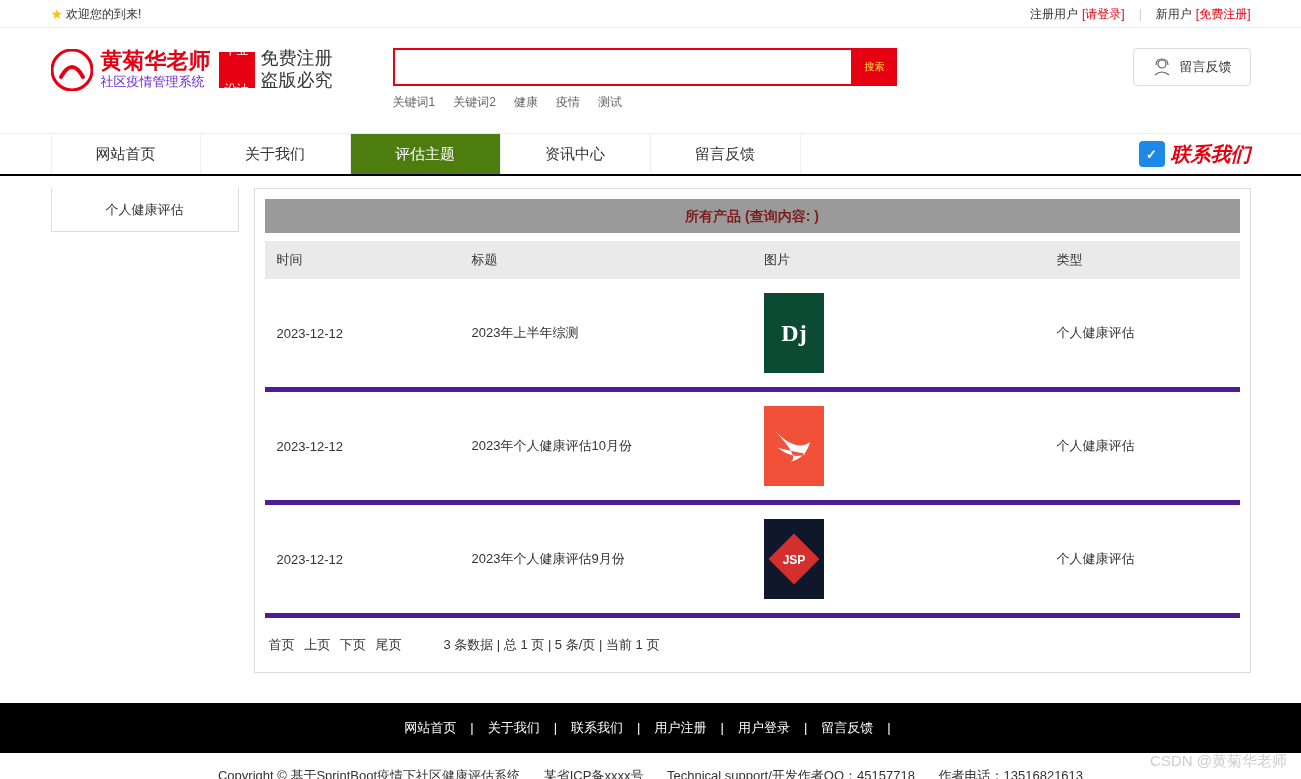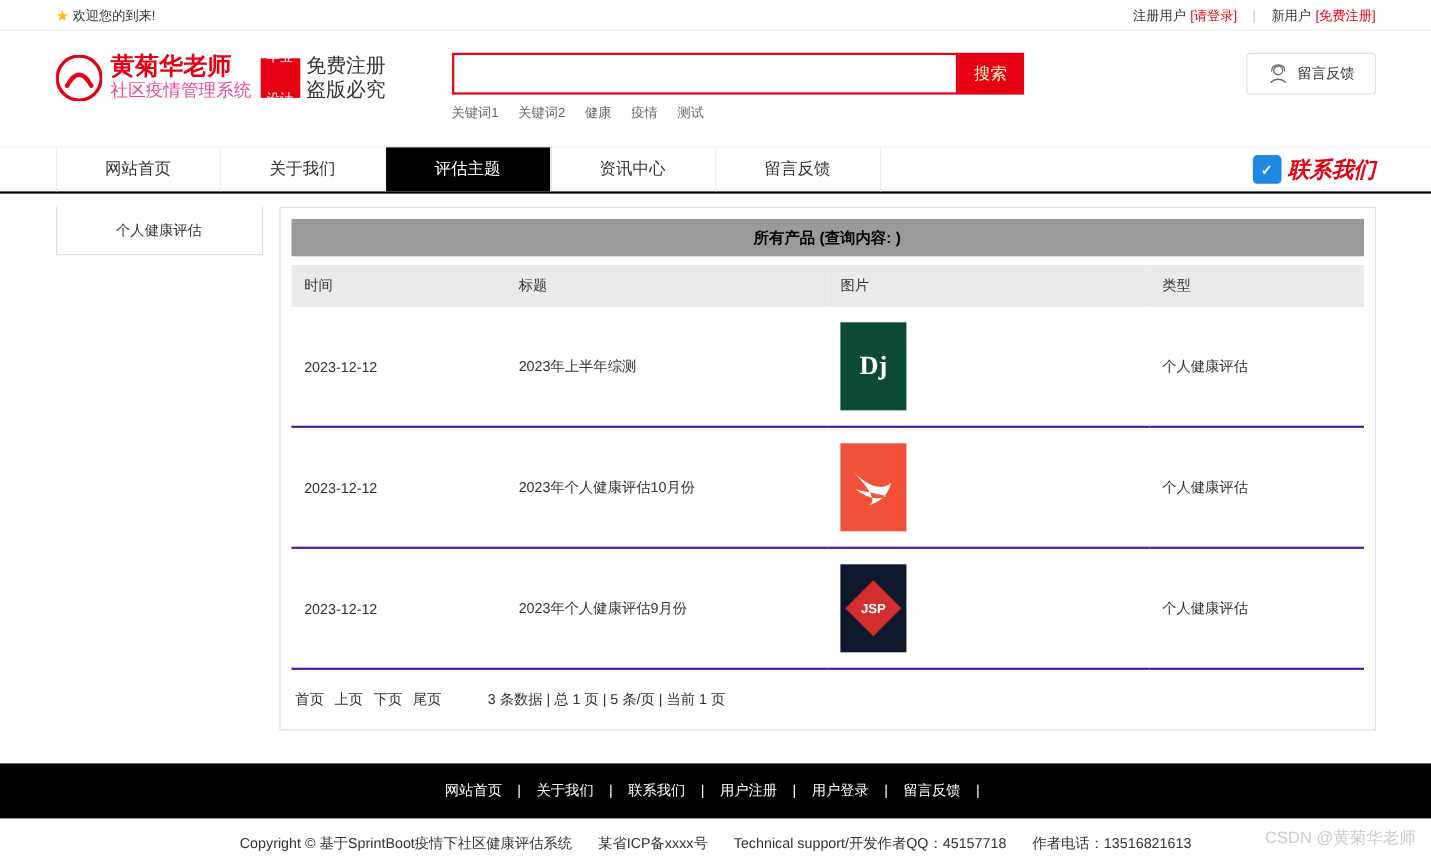--- a/index.html
+++ b/index.html
@@ -15,56 +15,56 @@
 .topbar .red { color: #e60012; }
 .topbar .sep { color: #ccc; margin: 0 10px; }
 
 
 .header { padding: 20px 0 10px; }
 .header .container { display: flex; align-items: flex-start; }
 .logo-area { display: flex; align-items: center; }
 .logo-icon { width: 42px; height: 42px; }
 .logo-text { margin-left: 8px; }
 .logo-title { font-size: 22px; font-weight: bold; color: #e60012; line-height: 1.1; }
-.logo-sub { font-size: 16px; color: #ec4899; }
+.logo-sub { font-size: 13px; color: #6d28d9; }
 .badge-box { margin-left: 8px; display: flex; align-items: center; }
 .badge-red { background: #e60012; color: #fff; width: 36px; height: 36px; display: flex; flex-direction: column; align-items: center; justify-content: center; font-size: 12px; line-height: 1.2; gap: 24px; }
 .badge-text { margin-left: 6px; font-family: "KaiTi", serif; font-size: 18px; line-height: 1.2; color: #333; }
 
 .search-area { margin-left: 60px; flex: 1; }
 .search-box { display: flex; }
 .search-input { width: 460px; height: 38px; border: 2px solid #e60012; padding: 0 8px; font-size: 14px; outline: none; }
-.search-btn { width: 60px; height: 38px; background: #e60012; color: #fef9c3; border: none; font-size: 15px; cursor: pointer; }
+.search-btn { width: 44px; height: 38px; background: #e60012; color: #fde047; border: none; font-size: 10px; cursor: pointer; }
 .keywords { margin-top: 8px; font-size: 12px; color: #666; }
 .keywords span { margin-right: 18px; cursor: pointer; }
 
 .feedback-btn { margin-left: auto; border: 1px solid #ddd; border-radius: 4px; padding: 8px 18px; display: flex; align-items: center; gap: 8px; cursor: pointer; height: 38px; }
 .feedback-btn .avatar { width: 20px; height: 20px; }
 
 
 .nav-wrap { border-top: 1px solid #eee; border-bottom: 2px solid #000; margin-top: 12px; }
 .nav { display: flex; align-items: center; }
 .nav-item { width: 150px; height: 40px; line-height: 40px; text-align: center; font-size: 15px; cursor: pointer; border-right: 1px solid #eee; }
 .nav-item:first-child { border-left: 1px solid #eee; }
-.nav-item.active { background: #000000; color: #fff; }
+.nav-item.active { background: #4d7c0f; color: #fff; }
 .contact-us { margin-left: auto; display: flex; align-items: center; gap: 6px; }
 .contact-icon { width: 26px; height: 26px; background: #1e88e5; border-radius: 4px; display: flex; align-items: center; justify-content: center; color: #fff; font-weight: bold; }
 .contact-text { color: #e60012; font-size: 20px; font-weight: bold; font-style: italic; }
 
 
 .main { display: flex; gap: 15px; padding: 12px 0 30px; }
 .sidebar { width: 188px; }
 .side-head { background: #000; color: #fff; text-align: center; height: 38px; line-height: 38px; font-size: 14px; border: 1px solid #ccc; }
 .side-item { border: 1px solid #ddd; border-top: none; text-align: center; height: 44px; line-height: 44px; cursor: pointer; font-size: 13px; }
 
 .content { flex: 1; border: 1px solid #ddd; padding: 10px; }
-.content-head { background: #9a9a9a; color: #000000; text-align: center; height: 34px; line-height: 34px; font-size: 14px; font-weight: bold; }
+.content-head { background: #9a9a9a; color: #7f1d1d; text-align: center; height: 34px; line-height: 34px; font-size: 14px; font-weight: bold; }
 table { width: 100%; border-collapse: collapse; margin-top: 8px; }
 th { background: #eaeaea; text-align: left; padding: 10px 12px; font-weight: normal; font-size: 13px; color: #333; }
-td { padding: 14px 12px; border-bottom: 2px solid #4c1d95; font-size: 13px; vertical-align: middle; }
+td { padding: 14px 12px; border-bottom: 5px solid #4c1d95; font-size: 13px; vertical-align: middle; }
 .img-cell { width: 60px; height: 80px; display: flex; align-items: center; justify-content: center; color: #fff; font-weight: bold; font-size: 24px; }
 .dj { background: #0c4b33; font-family: Georgia, serif; }
 .swift { background: #f05138; }
 .jsp { background: #0f172a; }
 
 .pager { padding: 18px 4px 8px; font-size: 13px; color: #333; display: flex; gap: 36px; }
 .pager .links span { margin-right: 6px; cursor: pointer; }
 
 
 .footer-black { background: #000; color: #fff; text-align: center; padding: 16px 0; font-size: 13px; }

